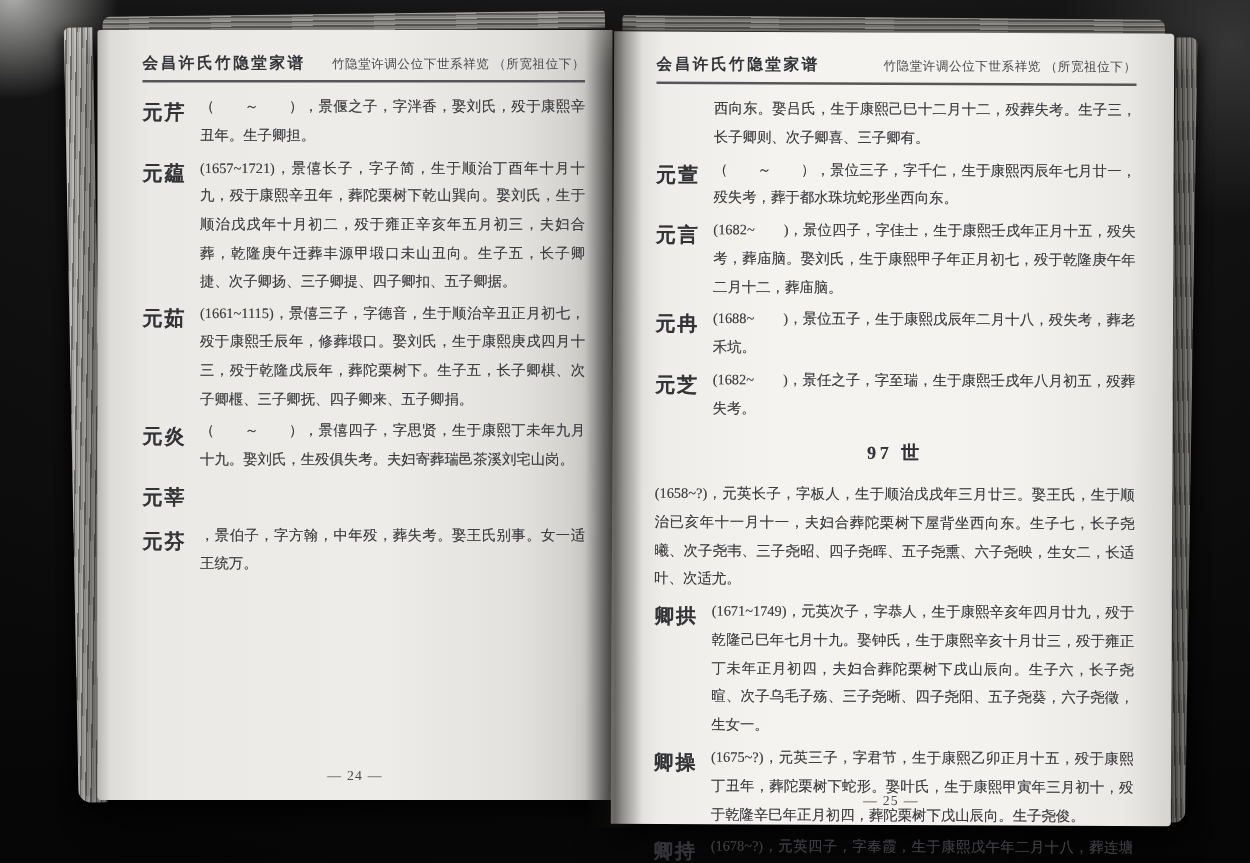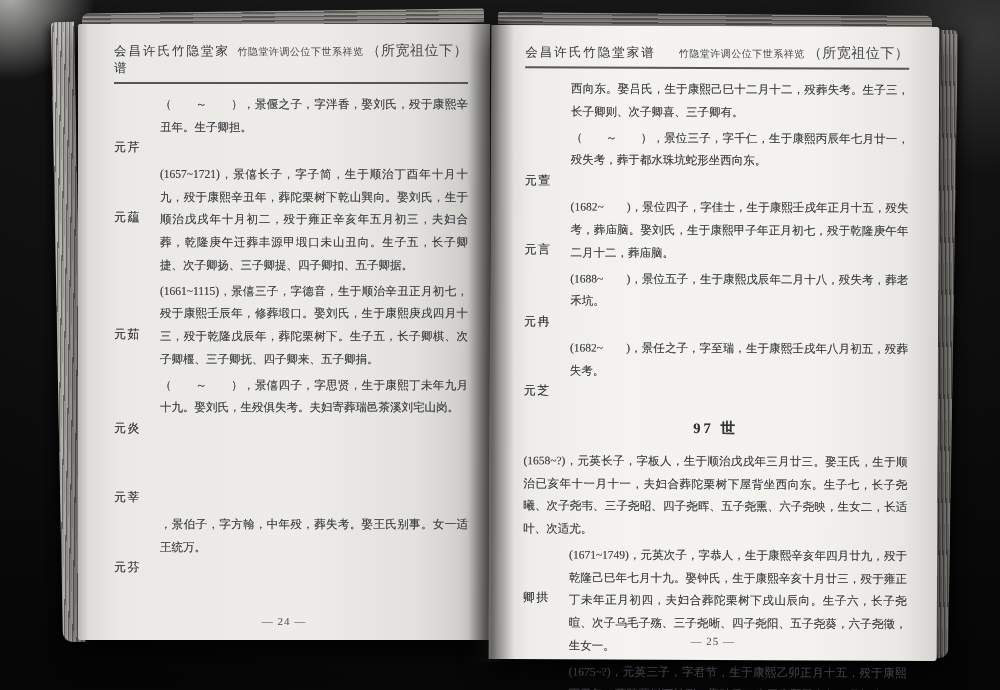--- a/index.html
+++ b/index.html
@@ -64,33 +64,33 @@
     position:absolute;left:468px;top:20px;width:46px;height:642px;pointer-events:none;
     background:linear-gradient(90deg,rgba(0,0,0,0),rgba(20,18,16,.38) 42%,rgba(20,18,16,.5) 52%,rgba(0,0,0,0));
   }
   .page-inner-l{position:absolute;inset:0;padding:18px 22px 0 36px;}
   .page-inner-r{position:absolute;inset:0;padding:18px 30px 0 34px;}
   .running-head{
     display:flex;justify-content:space-between;align-items:baseline;
     border-bottom:2px solid #55555a;
     padding-bottom:5px;margin-bottom:9px;
   }
-  .rh-title{font-weight:normal;font-size:12.5px;letter-spacing:2px;color:#333338;}
+  .rh-title{font-weight:bold;font-size:12.5px;letter-spacing:2px;color:#333338;}
   .rh-right{font-size:10px;letter-spacing:.5px;color:#47474c;white-space:nowrap;}
-  .rh-note{font-size:14px;text-align:right;}
+  .rh-note{font-size:10px;text-align:right;}
   .bodytext{
     font-size:11.5px;line-height:1.98;text-align:justify;
     color:#3e3e42;
     text-shadow:0 0 .4px rgba(70,70,74,.55);
   }
   .cont{margin:0 0 3px 46px;}
   .entry{display:flex;margin:3px 0 0 0;}
   .ename{
-    flex:0 0 46px;font-weight:normal;font-size:12px;letter-spacing:1.5px;
-    color:#333338;white-space:nowrap;margin-top:43px;
+    flex:0 0 46px;font-weight:bold;font-size:16px;letter-spacing:1.5px;
+    color:#333338;white-space:nowrap;
   }
   .etext{flex:1;}
   .gen-head{
     text-align:center;font-size:14.5px;font-weight:bold;letter-spacing:3px;
     margin:10px 0 7px 0;color:#333338;
   }
   .pageno{
     position:absolute;bottom:13px;left:0;right:0;
     text-align:center;font-size:11px;letter-spacing:1px;color:#4a4a4f;
   }

